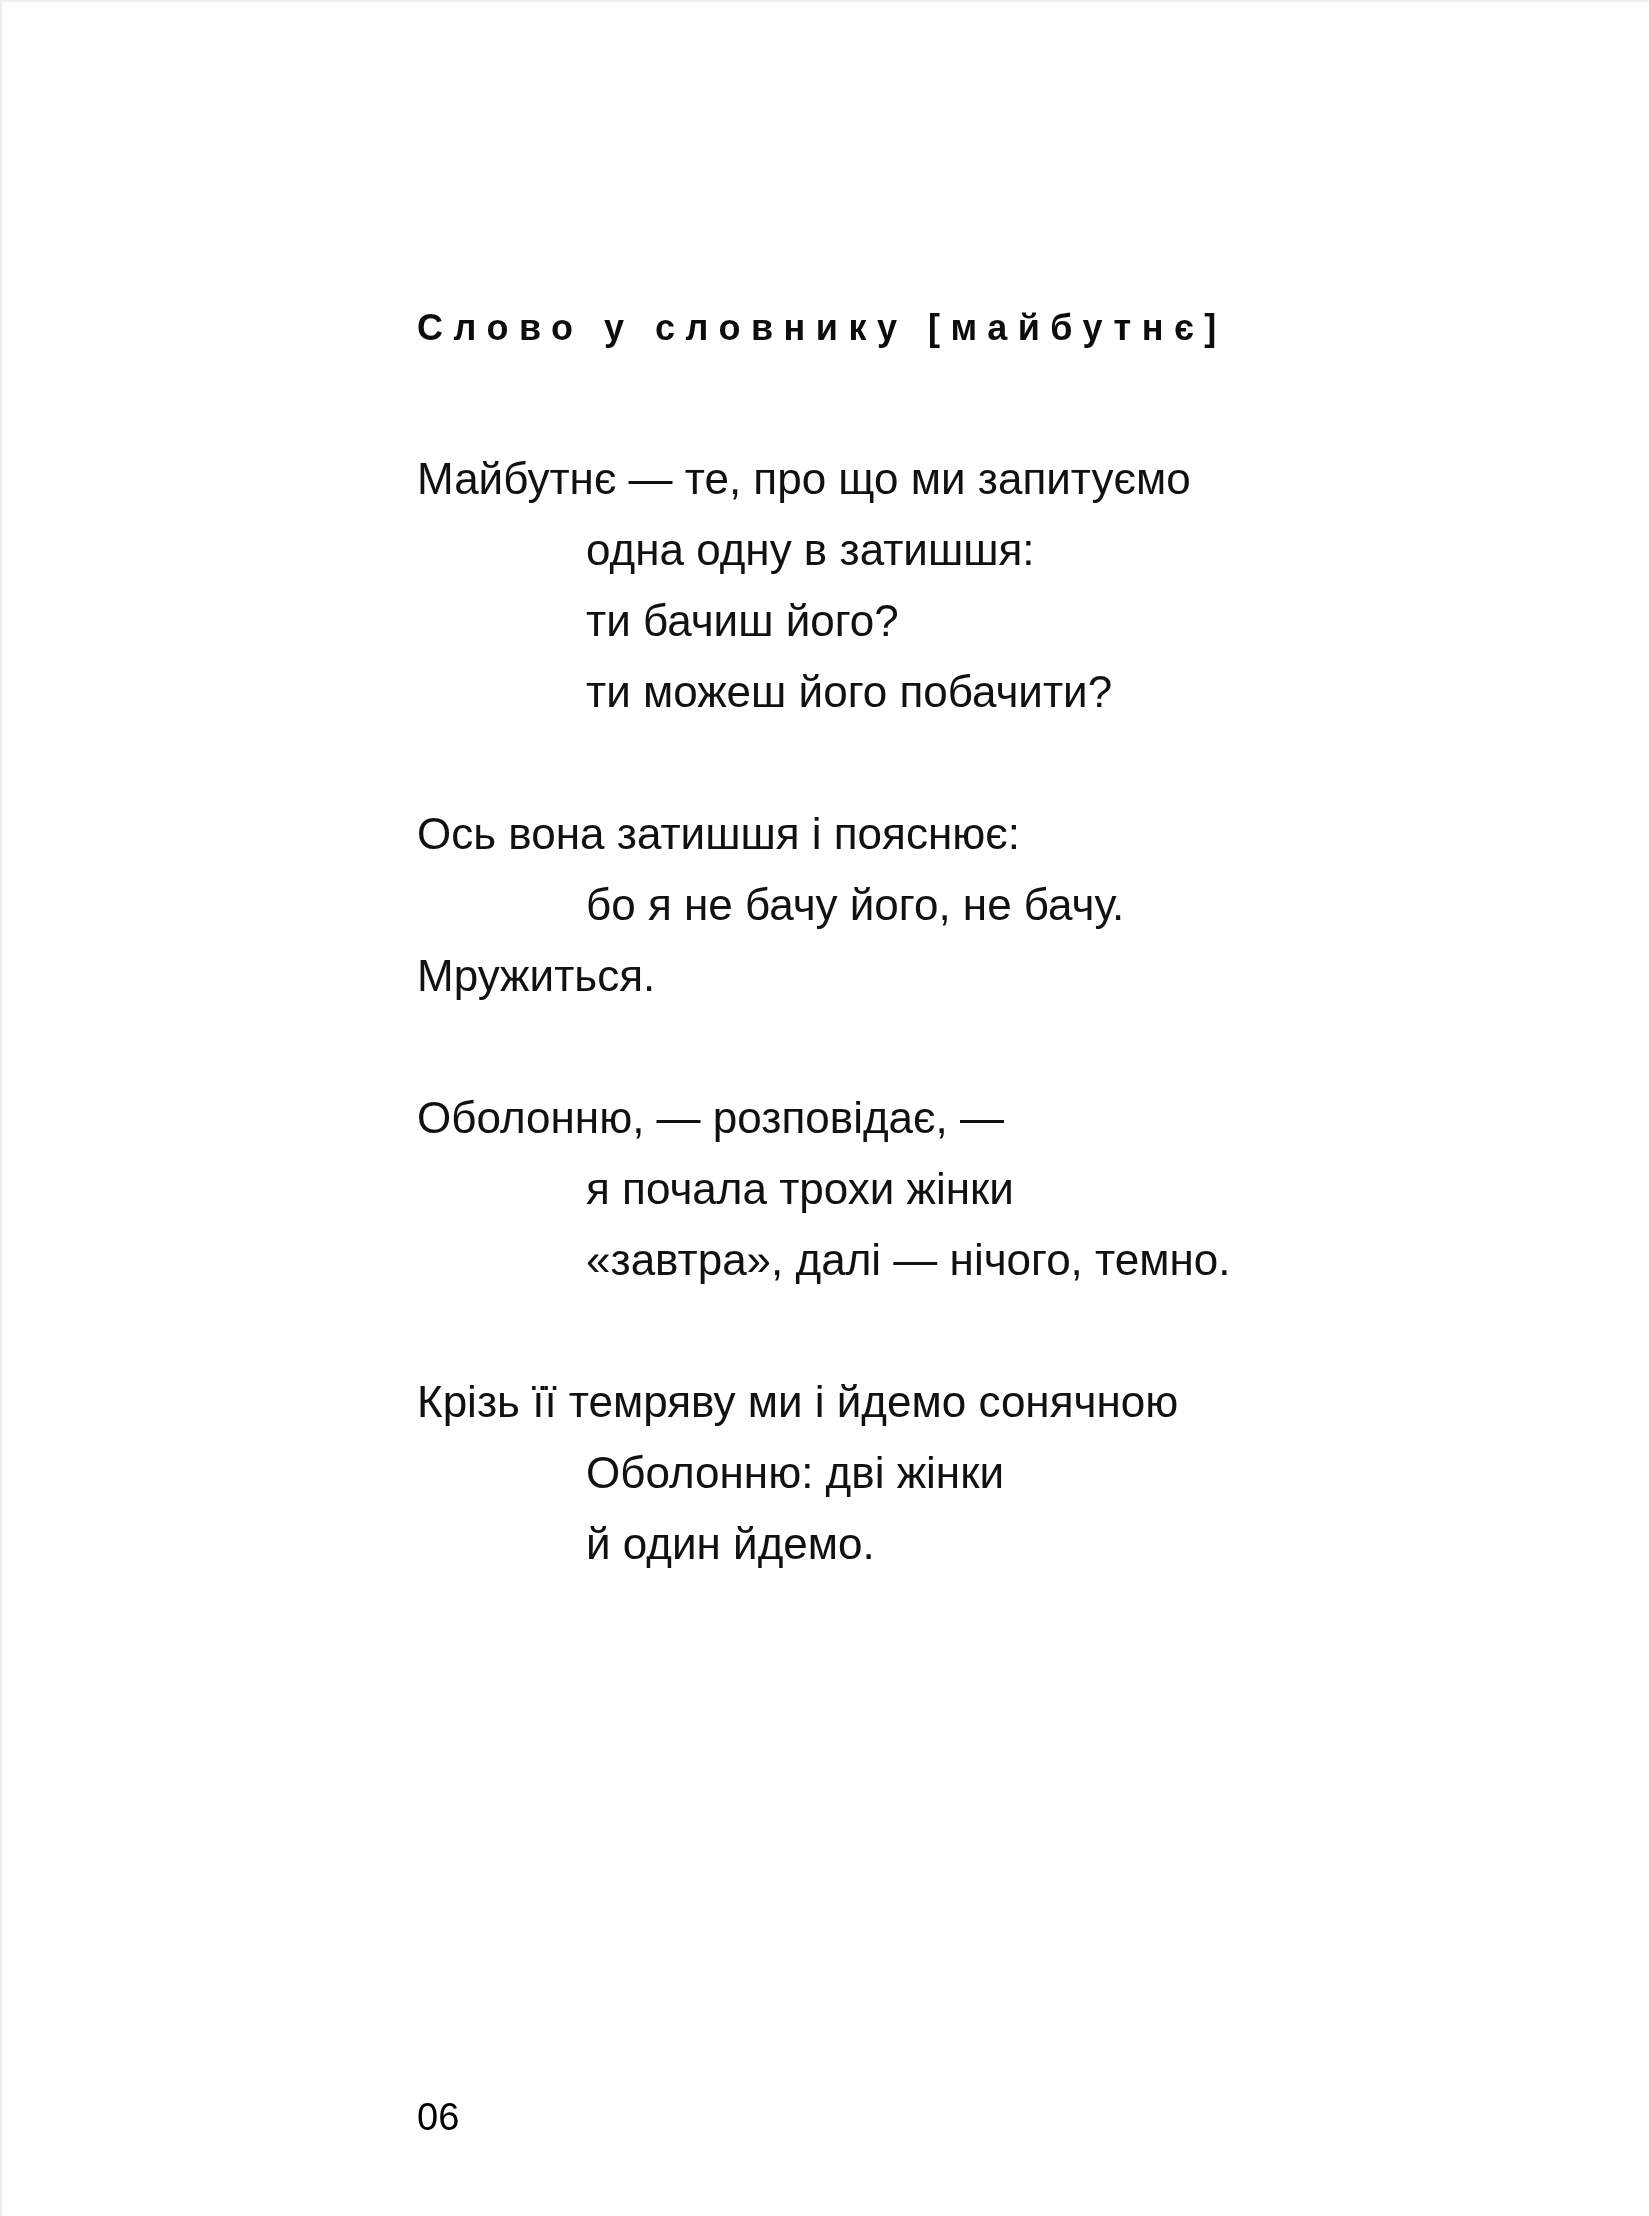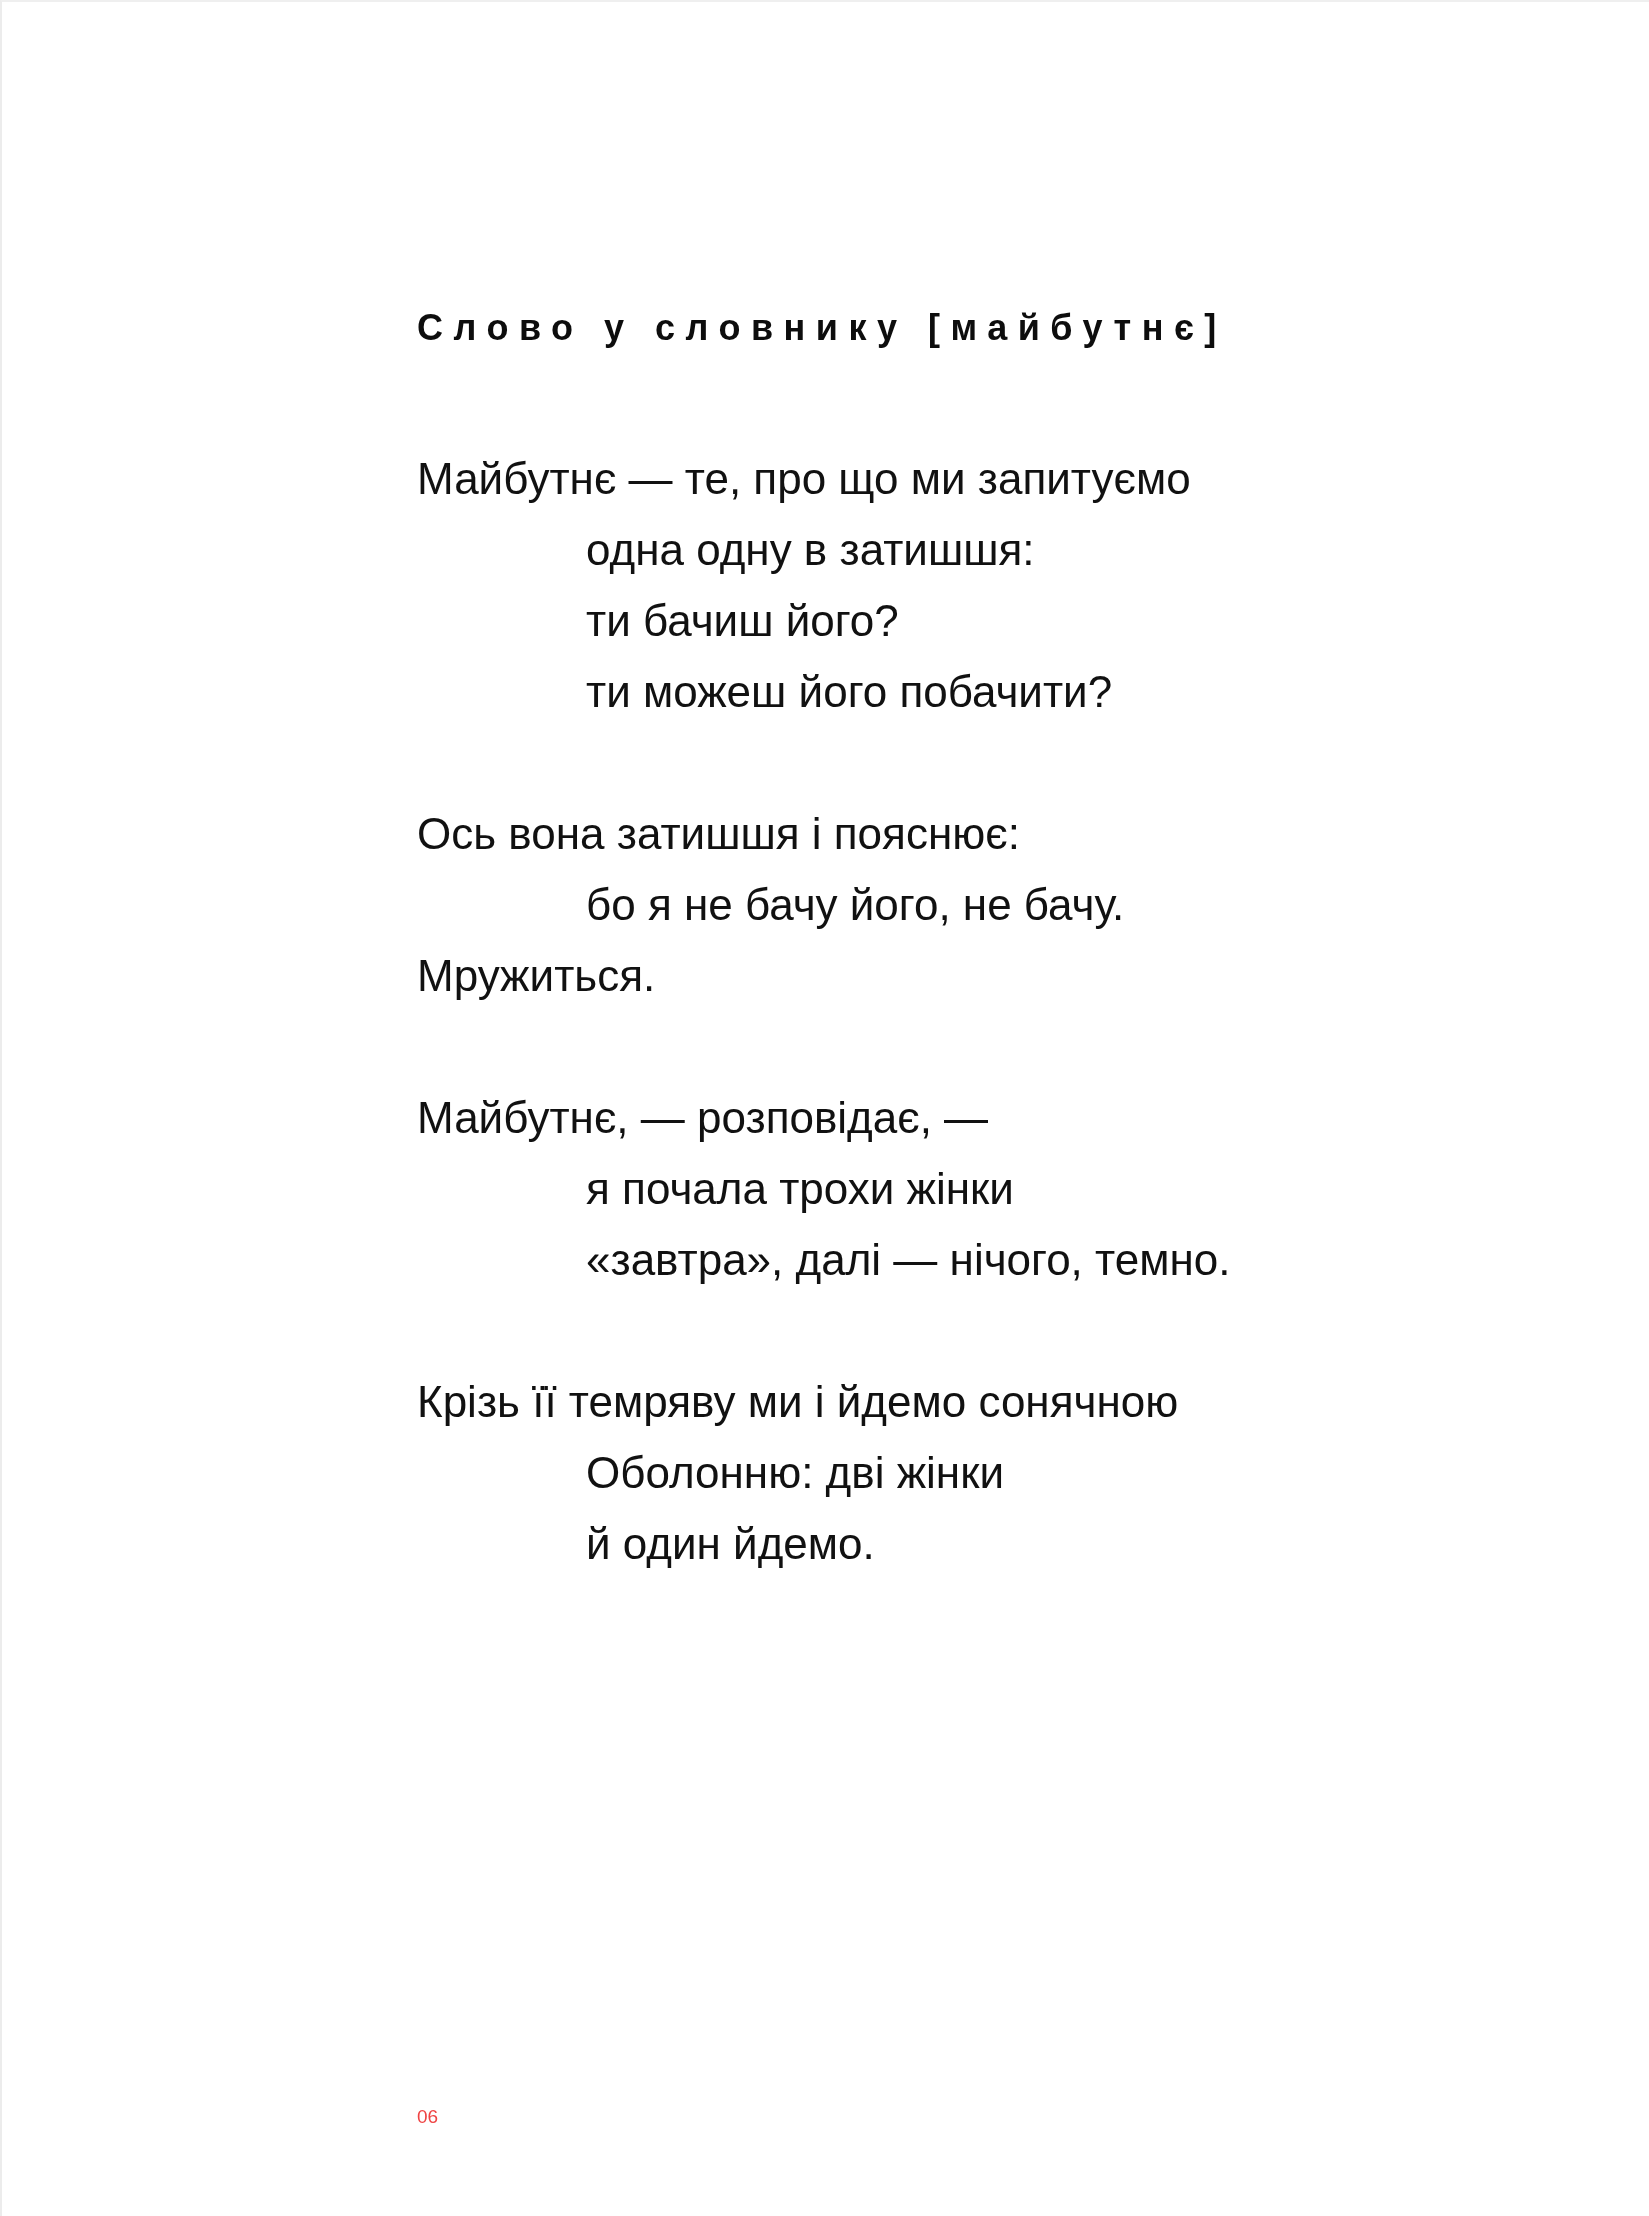--- a/index.html
+++ b/index.html
@@ -53,23 +53,23 @@
   .line.indent {
     padding-left: 169px;
   }
   .line.blank {
     height: 71px;
   }
   .page-number {
     position: absolute;
     left: 415px;
     top: 2096px;
-    font-size: 19px;
+    font-size: 38px;
     line-height: 38px;
-    color: #ef4444;
+    color: #000000;
   }
 </style>
 </head>
 <body>
 
 <div class="page">
 
   <h1 class="title" style="margin:0;text-align:right;">Слово у словнику [майбутнє]</h1>
 
   <div class="poem">
@@ -83,21 +83,21 @@
     <span class="line blank"></span>
 
     <div>
       <span class="line">Ось вона затишшя і пояснює:</span>
       <span class="line indent">бо я не бачу його, не бачу.</span>
       <span class="line">Мружиться.</span>
     </div>
     <span class="line blank"></span>
 
     <div>
-      <span class="line">Майбутнє, — розповідає, —</span>
+      <span class="line">Оболонню, — розповідає, —</span>
       <span class="line indent">я почала трохи жінки</span>
       <span class="line indent">«завтра», далі — нічого, темно.</span>
     </div>
     <span class="line blank"></span>
 
     <div>
       <span class="line">Крізь її темряву ми і йдемо сонячною</span>
       <span class="line indent">Оболонню: дві жінки</span>
       <span class="line indent">й один йдемо.</span>
     </div>

